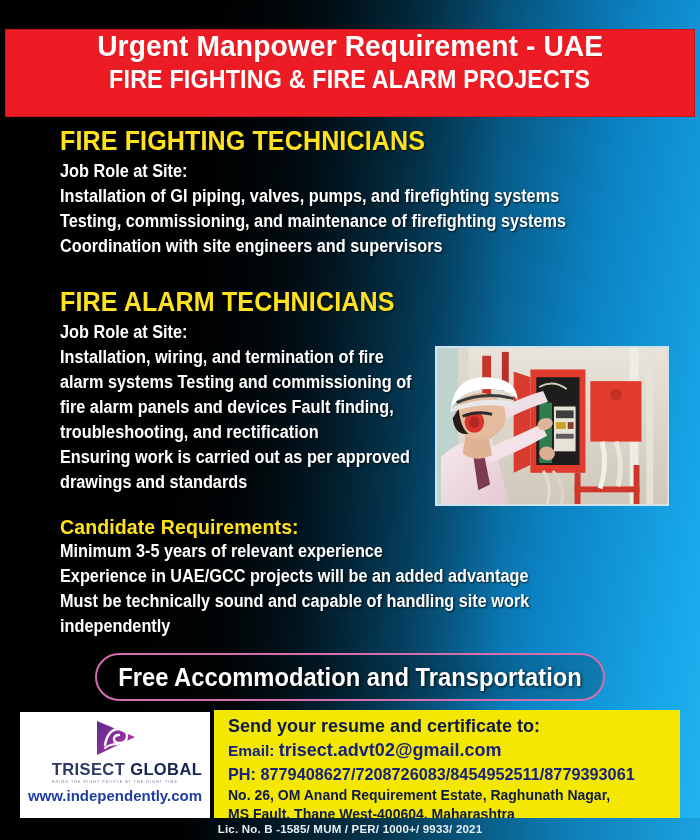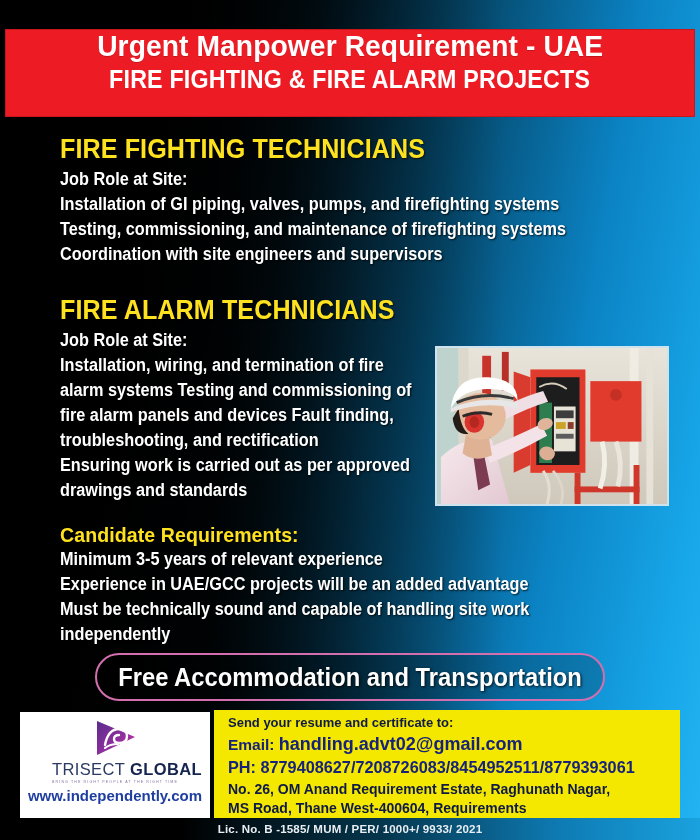--- a/index.html
+++ b/index.html
@@ -59,21 +59,21 @@
     font-size:25px;
     font-weight:bold;
     letter-spacing:.2px;
     transform:scaleX(.93);
     line-height:1.12;
     margin-top:3px;
   }
 
   
   .content{
-    position:absolute; left:0; top:134px;
+    position:absolute; left:0; top:126px;
     width:700px; z-index:3;
   }
   .section{ padding:0 18px 0 60px; }
 
   .sec-title{
     color:#ffe21f;
     font-size:27px;
     font-weight:bold;
     transform:scaleX(.93);
     transform-origin:left center;
@@ -150,21 +150,21 @@
     padding-top:6px;
   }
   .logo-mark{ width:46px; height:40px; }
   .logo-word{
     margin-top:3px;
     font-size:16.5px;
     letter-spacing:.4px;
     white-space:nowrap;
     line-height:1;
   }
-  .logo-word .w1{ color:#2b3a63; font-weight:400;margin-left:24px; }
+  .logo-word .w1{ color:#2b3a63; font-weight:700;margin-left:24px; }
   .logo-word .w2{ color:#16254f; font-weight:bold;margin-top:36px; }
   .logo-tag{
     margin-top:2px;
     font-size:3.6px;
     letter-spacing:1.1px;
     color:#8b6fa0;
     white-space:nowrap;
     text-transform:uppercase;
   }
   .logo-url{
@@ -178,21 +178,21 @@
   .contact-box{
     position:absolute;
     left:214px; top:710px;
     width:466px; height:108px;
     background:#f5e800;
     z-index:5;
     padding:5px 0 0 14px;
   }
   .c-send{
     color:#0e1a45;
-    font-size:13px;
+    font-size:18px;
     font-weight:bold;
     line-height:1.3;
   }
   .c-email{
     color:#17237a;
     font-size:18px;
     font-weight:bold;
     line-height:1.3;
     white-space:nowrap;
     margin-top:1px;
@@ -372,24 +372,24 @@
     <div class="logo-word">
       <span class="w1">TRISECT </span><span class="w2">GLOBAL</span>
     </div>
     <div class="logo-tag">BRING THE RIGHT PEOPLE AT THE RIGHT TIME</div>
     <div class="logo-url">www.independently.com</div>
   </div>
 
   <div class="contact-box">
     <div class="c-send">Send your resume and certificate to:</div>
     <div class="c-email">
-      <span class="lbl">Email: </span><span>handling.advt02@gmail.com</span>
+      <span class="lbl">Email: </span><span>trisect.advt02@gmail.com</span>
     </div>
     <div class="c-phone">PH: 8779408627/7208726083/8454952511/8779393061</div>
     <div class="c-addr">No. 26, OM Anand Requirement Estate, Raghunath Nagar,</div>
-    <div class="c-addr">MS Road, Thane West-400604, Requirements</div>
+    <div class="c-addr">MS Fault, Thane West-400604, Maharashtra</div>
   </div>
 
   <div class="lic">
     <span class="lic-text">Lic. No. B -1585/ MUM / PER/ 1000+/ 9933/ 2021</span>
   </div>
 
 </div>
 
 </body></html>

